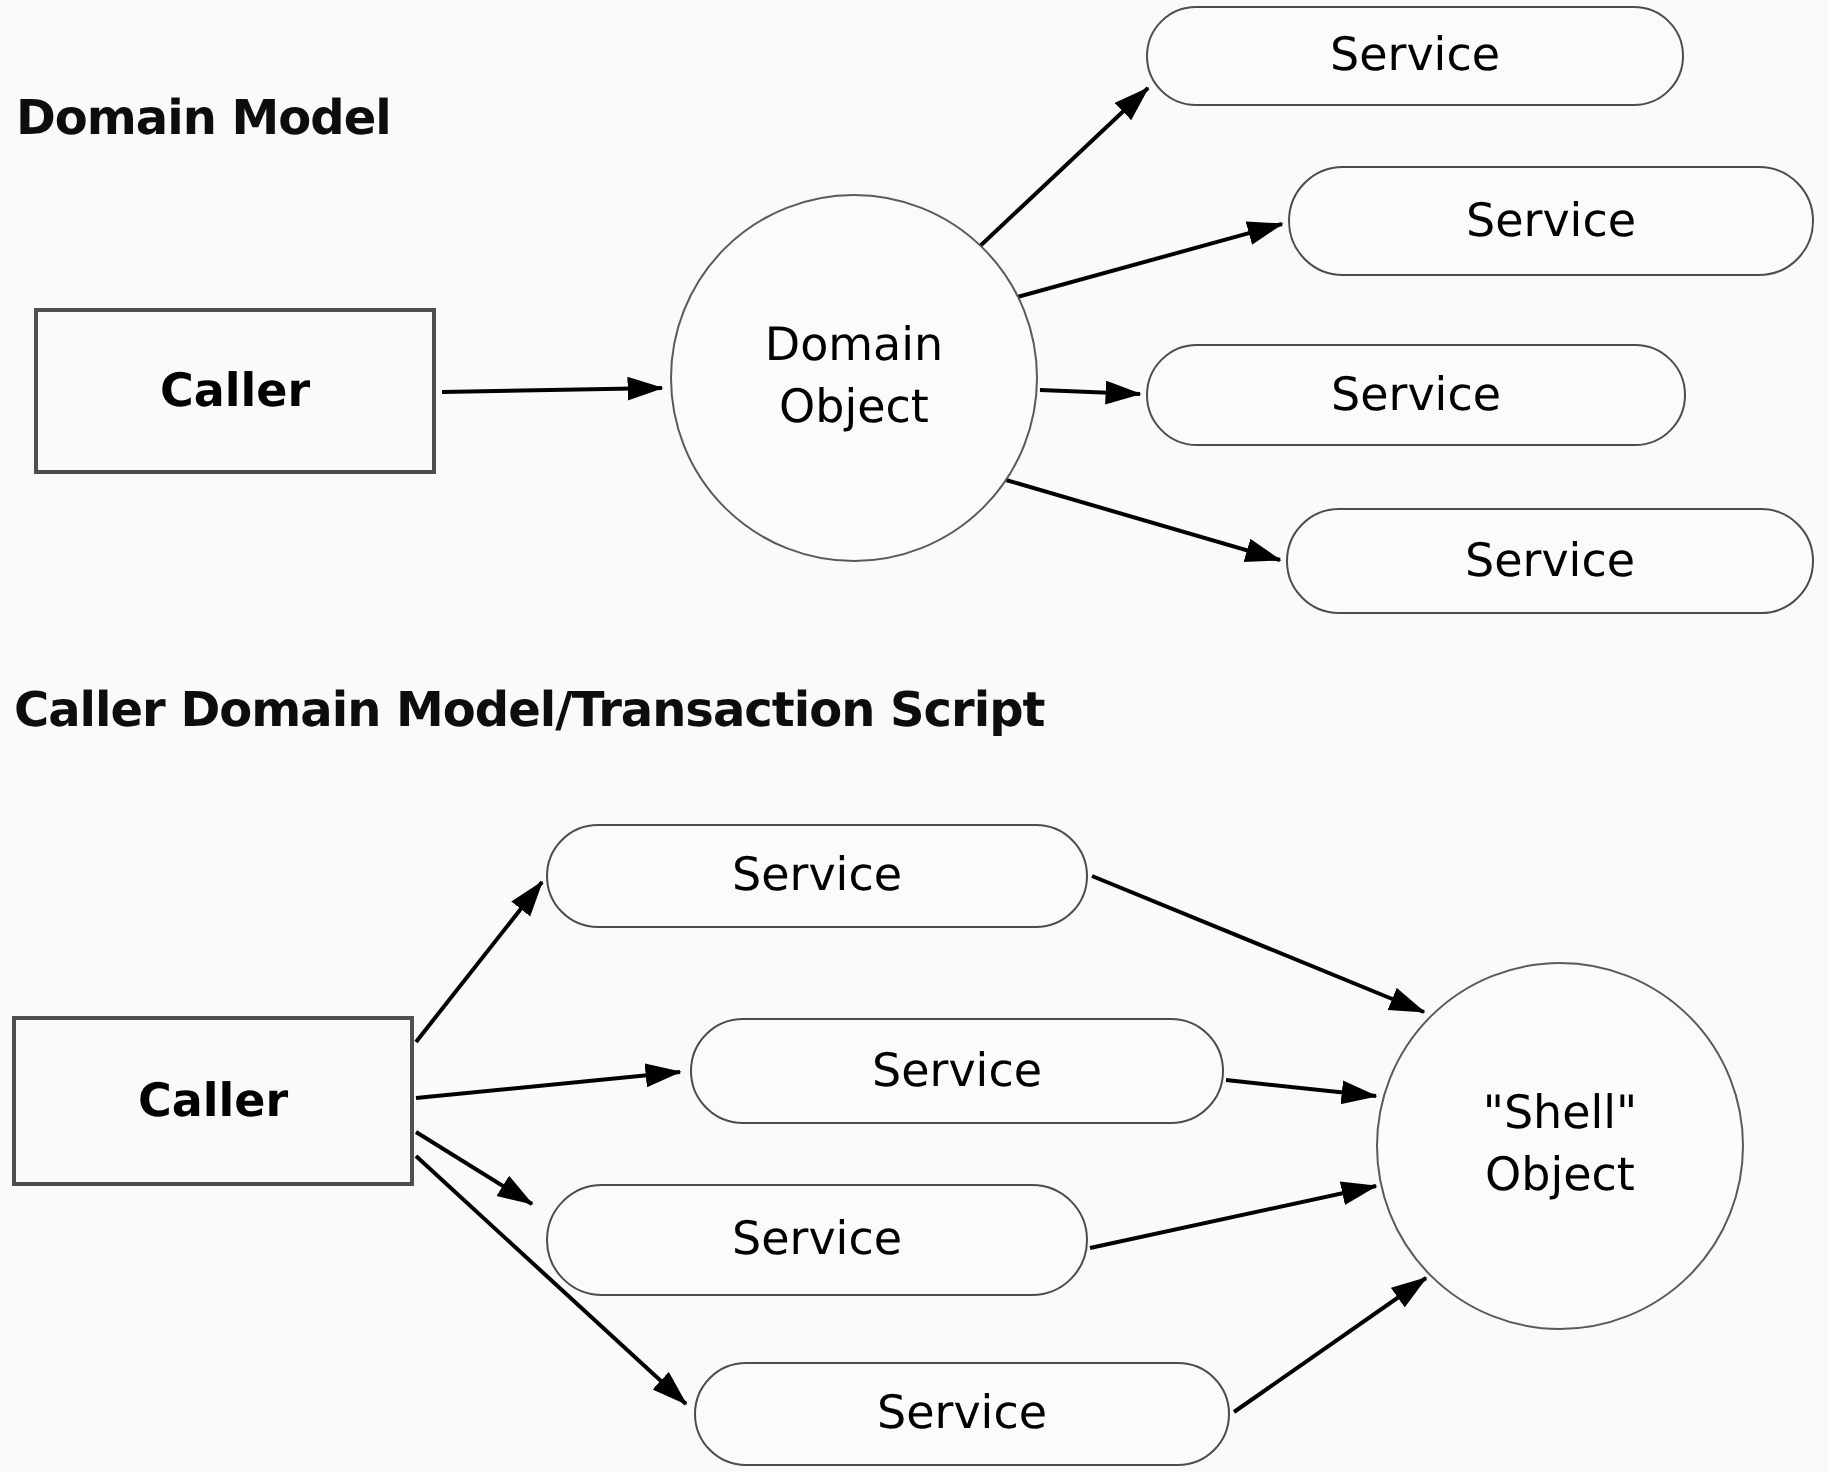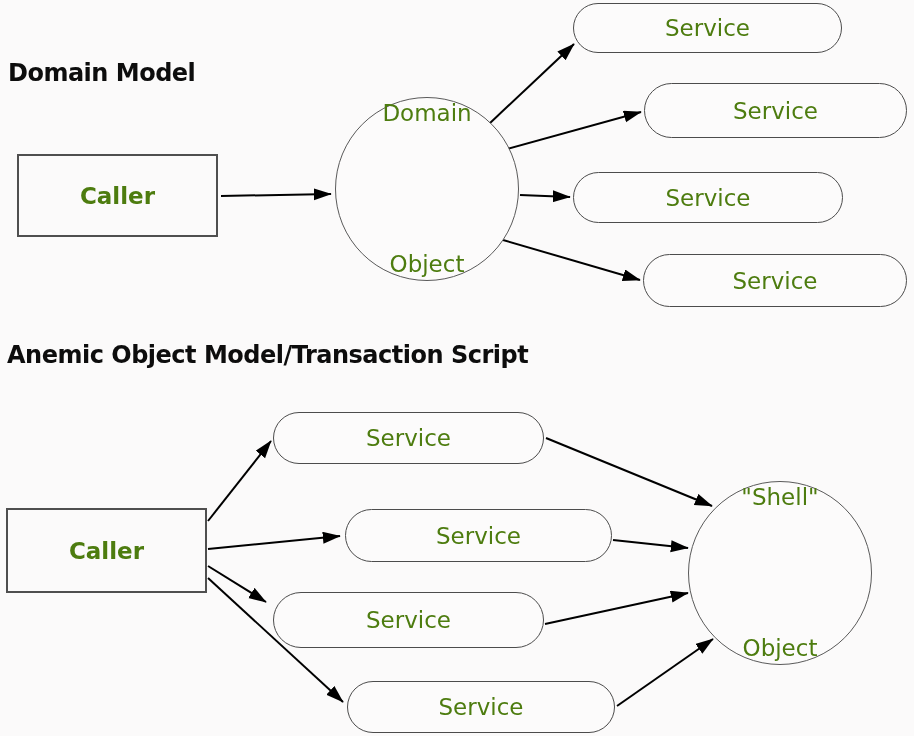--- a/index.html
+++ b/index.html
@@ -28,38 +28,37 @@
     white-space: nowrap;
   }
   .node {
     position: absolute;
     display: flex;
     align-items: center;
     justify-content: center;
     text-align: center;
     background: #fcfbfb;
     font-size: 23px;
-    color: #4d7c0f;
+    color: #000000;
     box-sizing: border-box;
   }
   .rect-node {
     border: 2px solid #4f4f4f;
     background: #fbfafa;
     font-weight: bold;
   }
   .capsule {
     border: 1.4px solid #4c4c4c;
     border-radius: 30px;
   }
   .circle {
     border: 1.4px solid #5a5a5a;
     border-radius: 50%;
     flex-direction: column;
     line-height: 31px;
-    justify-content: space-between;
   }
 </style>
 </head>
 <body>
 
 <div class="canvas">
 
   <svg class="arrow-layer" viewBox="0 0 914 736" xmlns="http://www.w3.org/2000/svg">
     <defs>
       <marker id="ah" markerWidth="10" markerHeight="8" refX="8.6" refY="3" orient="auto">
@@ -77,21 +76,21 @@
     <line x1="208" y1="549" x2="340" y2="536" marker-end="url(#ah)"></line>
     <line x1="208" y1="566" x2="266" y2="602" marker-end="url(#ah)"></line>
     <line x1="208" y1="578" x2="343" y2="702" marker-end="url(#ah)"></line>
 
     <line x1="546" y1="438" x2="712" y2="506" marker-end="url(#ah)"></line>
     <line x1="613" y1="540" x2="688" y2="548" marker-end="url(#ah)"></line>
     <line x1="545" y1="624" x2="688" y2="593" marker-end="url(#ah)"></line>
     <line x1="617" y1="706" x2="713" y2="639" marker-end="url(#ah)"></line>
   </svg>
 
-  <h2 class="heading" style="left:8px; top:45px;margin-top:14px;">Domain Model</h2>
+  <h2 class="heading" style="left:8px; top:45px;">Domain Model</h2>
 
   <div class="node rect-node" style="left:17px; top:154px; width:201px; height:83px;">
     <span>Caller</span>
   </div>
 
   <div class="node circle" style="left:335px; top:97px; width:184px; height:184px;">
     <span>Domain</span>
     <span>Object</span>
   </div>
 
@@ -101,21 +100,21 @@
   <div class="node capsule" style="left:644px; top:83px; width:263px; height:55px;">
     <span>Service</span>
   </div>
   <div class="node capsule" style="left:573px; top:172px; width:270px; height:51px;">
     <span>Service</span>
   </div>
   <div class="node capsule" style="left:643px; top:254px; width:264px; height:53px;">
     <span>Service</span>
   </div>
 
-  <h2 class="heading" style="left:7px; top:341px;">Anemic Object Model/Transaction Script</h2>
+  <h2 class="heading" style="left:7px; top:341px;">Caller Domain Model/Transaction Script</h2>
 
   <div class="node rect-node" style="left:6px; top:508px; width:201px; height:85px;">
     <span>Caller</span>
   </div>
 
   <div class="node capsule" style="left:273px; top:412px; width:271px; height:52px;">
     <span>Service</span>
   </div>
   <div class="node capsule" style="left:345px; top:509px; width:267px; height:53px;">
     <span>Service</span>

